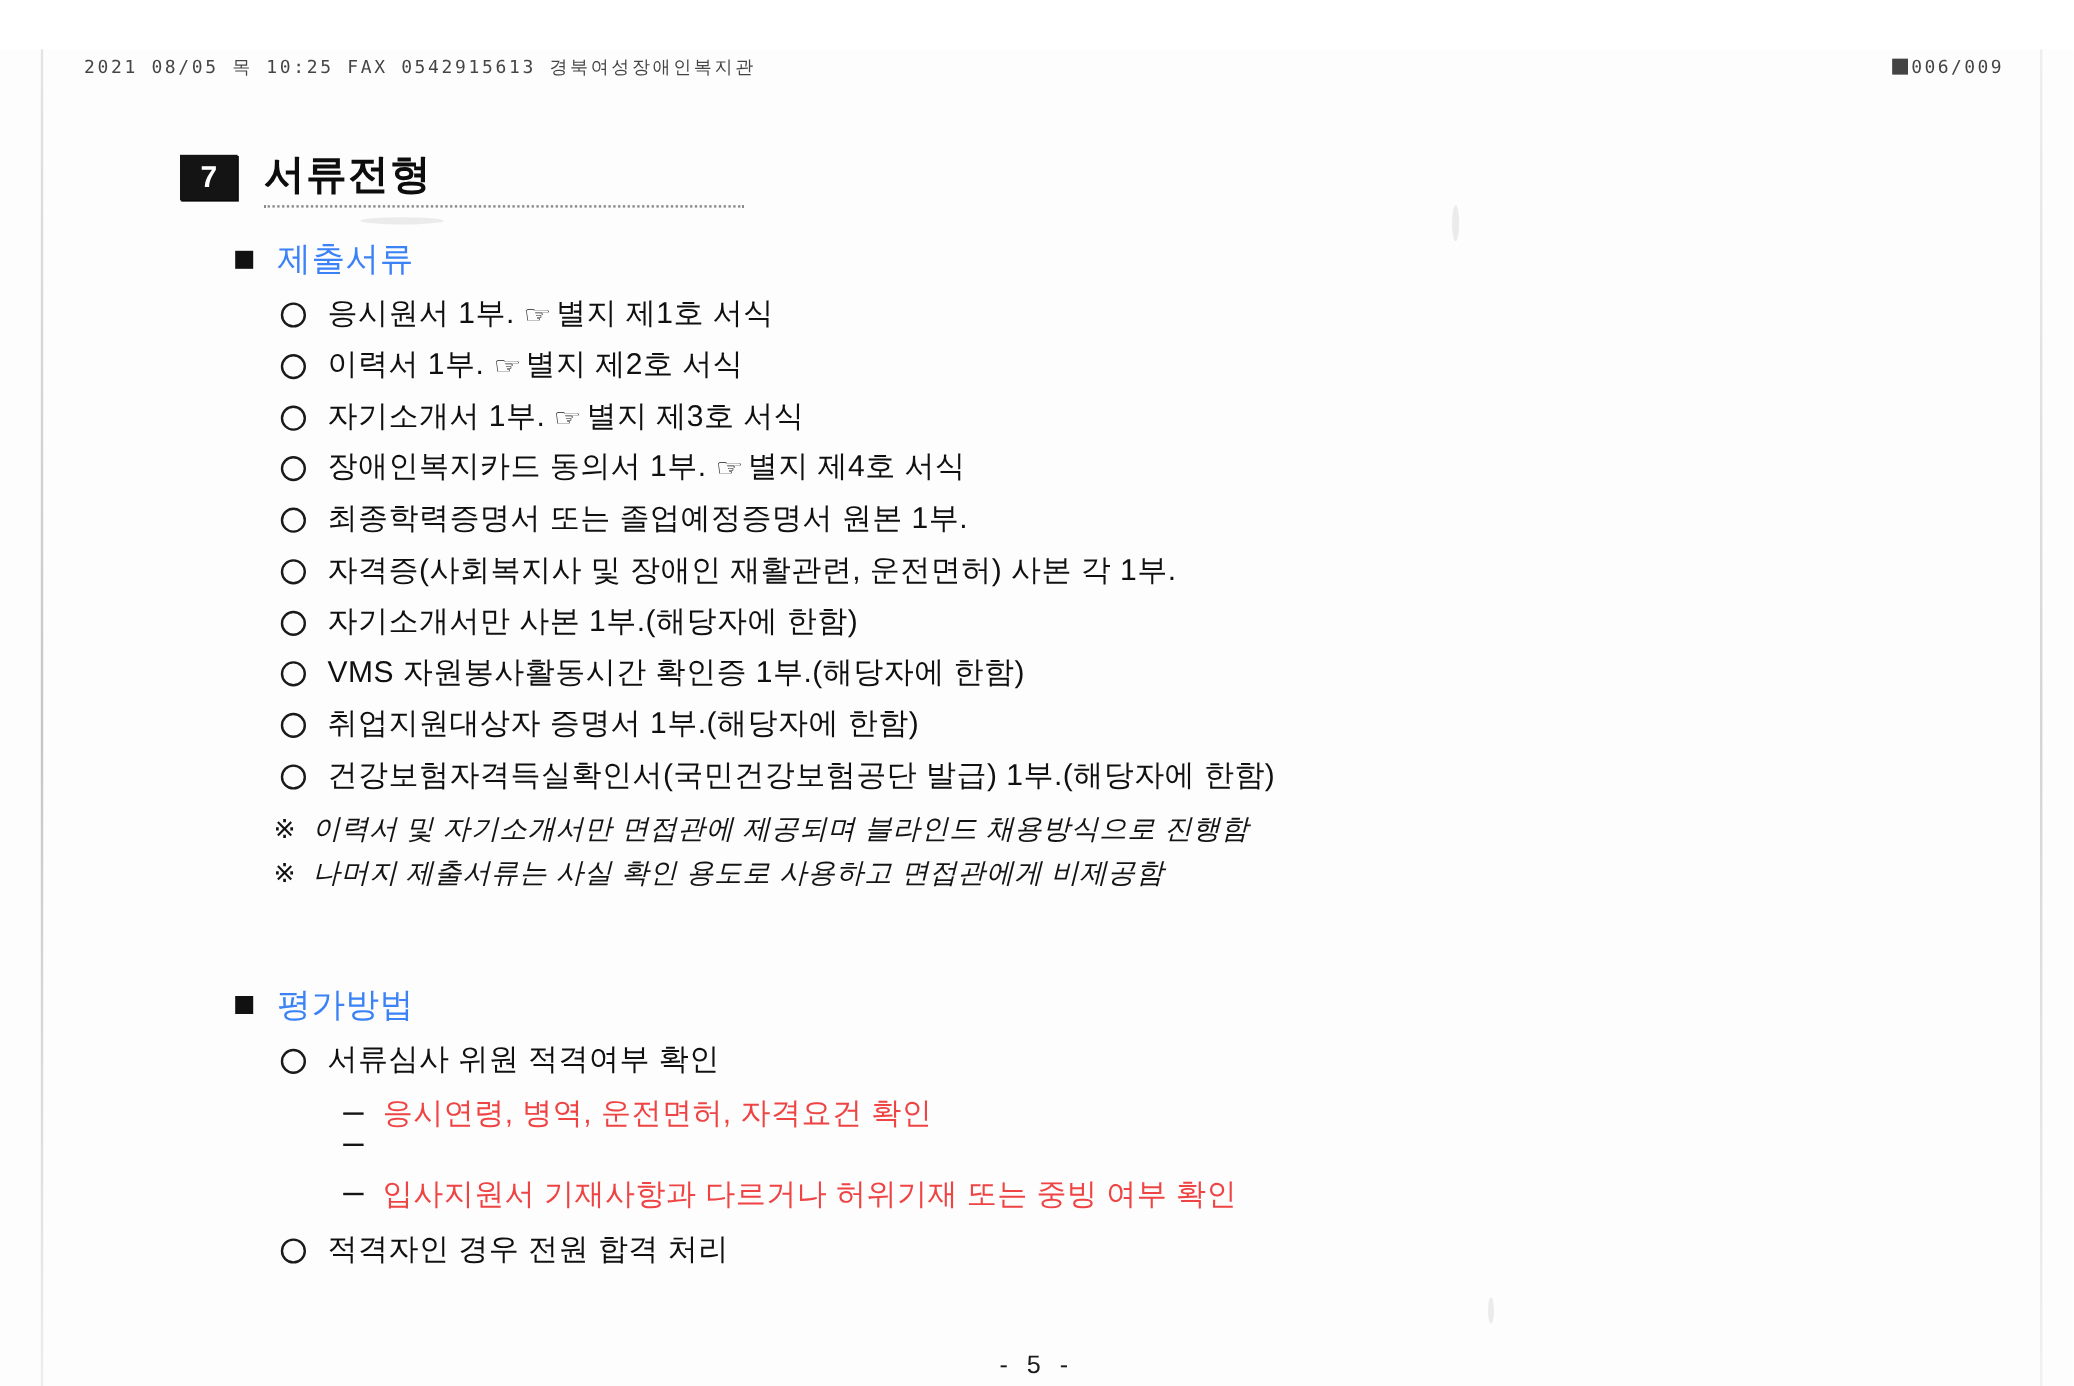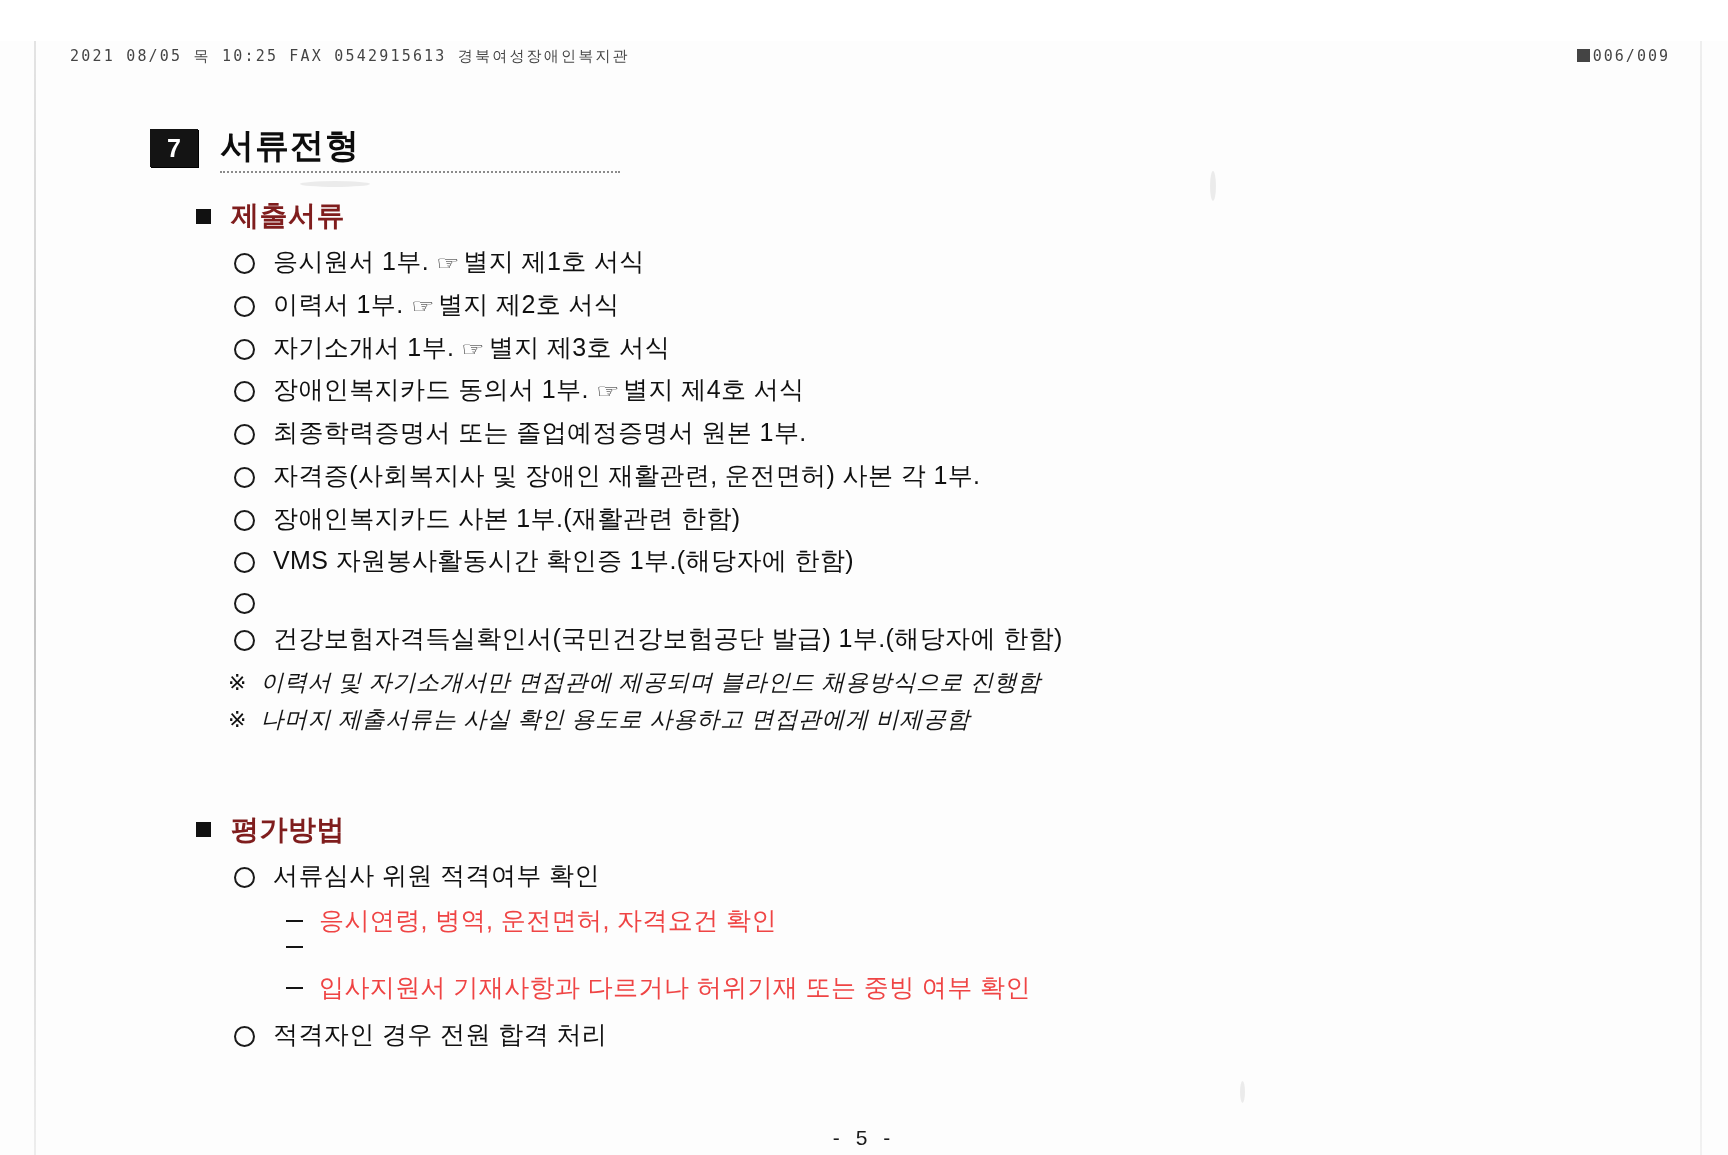--- a/index.html
+++ b/index.html
@@ -110,22 +110,22 @@
   }
   .sq {
     width: 15px;
     height: 15px;
     background: #111;
     margin-right: 20px;
     flex: none;
   }
   .sub-head-text {
     font-size: 28px;
-    font-weight: bold;
-    color: #7f1d1d;
+    font-weight: normal;
+    color: #3b82f6;
     font-family: "Liberation Sans", sans-serif;
     letter-spacing: 0.5px;
   }
 
   
   .olist {
     margin: 4px 0 0 84px;
   }
   .oitem {
     display: flex;
@@ -285,30 +285,31 @@
       </div>
 
 
       <div class="oitem">
         <div class="ocirc"></div>
         <div class="otext">자격증(사회복지사 및 장애인 재활관련, 운전면허) 사본 각 1부.</div>
       </div>
 
       <div class="oitem">
         <div class="ocirc"></div>
-        <div class="otext">장애인복지카드 사본 1부.(재활관련 한함)</div>
+        <div class="otext">자기소개서만 사본 1부.(해당자에 한함)</div>
       </div>
 
       <div class="oitem">
         <div class="ocirc"></div>
         <div class="otext">VMS 자원봉사활동시간 확인증 1부.(해당자에 한함)</div>
       </div>
 
       <div class="oitem">
         <div class="ocirc"></div>
+        <div class="otext">취업지원대상자 증명서 1부.(해당자에 한함)</div>
       </div>
 
       <div class="oitem">
         <div class="ocirc"></div>
         <div class="otext">건강보험자격득실확인서(국민건강보험공단 발급) 1부.(해당자에 한함)</div>
       </div>
 
     </div>
 
     <div class="notes">

